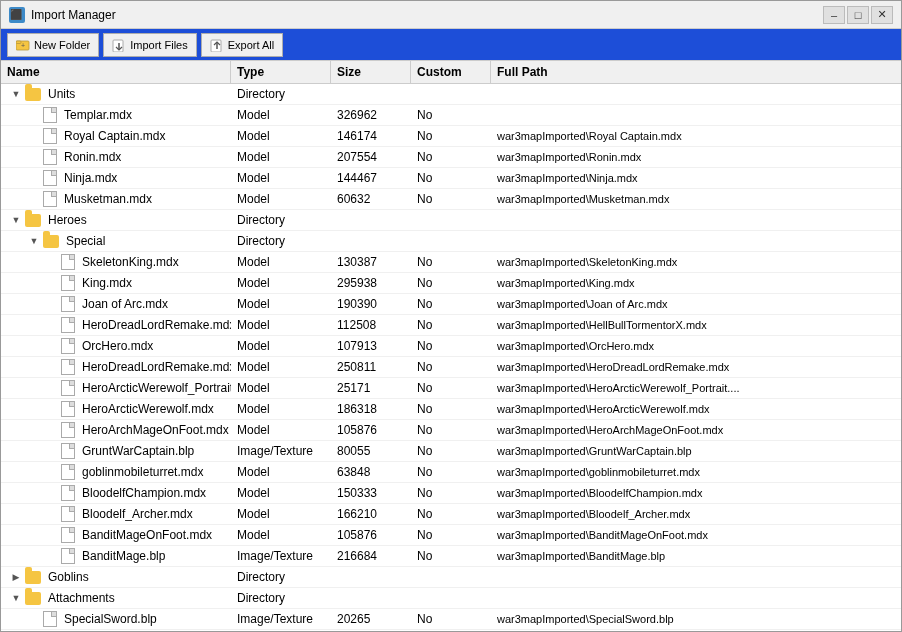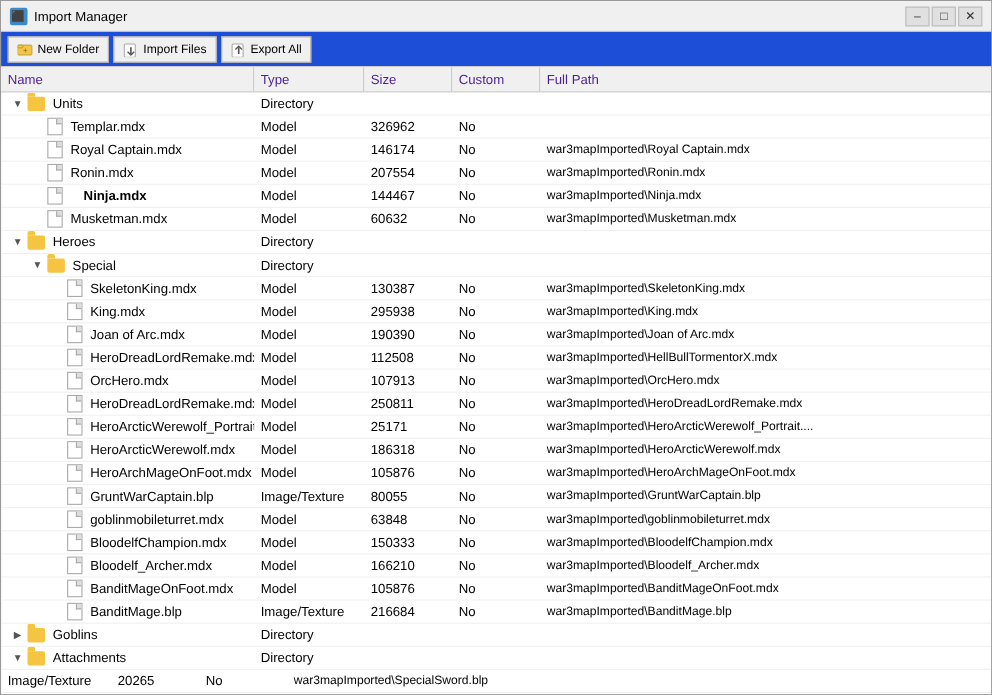--- a/index.html
+++ b/index.html
@@ -117,23 +117,23 @@
       align-items: center;
       user-select: none;
     }
     .col-name { width: 230px; min-width: 230px; }
     .col-type { width: 100px; min-width: 100px; }
     .col-size { width: 80px; min-width: 80px; }
     .col-custom { width: 80px; min-width: 80px; }
     .col-fullpath { flex: 1; }
     .header-cell {
       padding: 3px 6px;
-      font-weight: normal;
+      font-weight: bold;
       font-size: 12px;
-      color: #4c1d95;
+      color: #000000;
       border-right: 1px solid #ccc;
       height: 22px;
       display: flex;
       align-items: center;
     }
     .header-cell:last-child { border-right: none; }
     .table-body {
       flex: 1;
       overflow-y: auto;
       overflow-x: hidden;
@@ -328,21 +328,21 @@
             <div class="cell cell-type col-type">Model</div>
             <div class="cell cell-size col-size">207554</div>
             <div class="cell cell-custom col-custom">No</div>
             <div class="cell cell-fullpath col-fullpath">war3mapImported\Ronin.mdx</div>
           </div>
           <div class="row">
             <div class="cell cell-name col-name">
               <span style="min-width: 18px; display: inline-block;"></span>
               <span class="expand-arrow" style="cursor: default;">&nbsp;</span>
               <span class="file-icon"></span>
-              <span style="margin-left: 16px; font-weight: bold;">Ninja.mdx</span>
+              <span style="margin-left: 4px;">Ninja.mdx</span>
             </div>
             <div class="cell cell-type col-type">Model</div>
             <div class="cell cell-size col-size">144467</div>
             <div class="cell cell-custom col-custom">No</div>
             <div class="cell cell-fullpath col-fullpath">war3mapImported\Ninja.mdx</div>
           </div>
           <div class="row">
             <div class="cell cell-name col-name">
               <span style="min-width: 18px; display: inline-block;"></span>
               <span class="expand-arrow" style="cursor: default;">&nbsp;</span>
@@ -576,20 +576,26 @@
               <span class="expand-arrow">▼</span>
               <span class="folder-icon"></span>
               <span style="margin-left: 4px;">Attachments</span>
             </div>
             <div class="cell cell-type col-type">Directory</div>
             <div class="cell cell-size col-size"></div>
             <div class="cell cell-custom col-custom"></div>
             <div class="cell cell-fullpath col-fullpath"></div>
           </div>
           <div class="row">
+            <div class="cell cell-name col-name">
+              <span style="min-width: 18px; display: inline-block;"></span>
+              <span class="expand-arrow" style="cursor: default;">&nbsp;</span>
+              <span class="file-icon"></span>
+              <span style="margin-left: 4px;">SpecialSword.blp</span>
+            </div>
             <div class="cell cell-type col-type">Image/Texture</div>
             <div class="cell cell-size col-size">20265</div>
             <div class="cell cell-custom col-custom">No</div>
             <div class="cell cell-fullpath col-fullpath">war3mapImported\SpecialSword.blp</div>
           </div>
         </div>
     </div>
   </div>
 </div>
 

